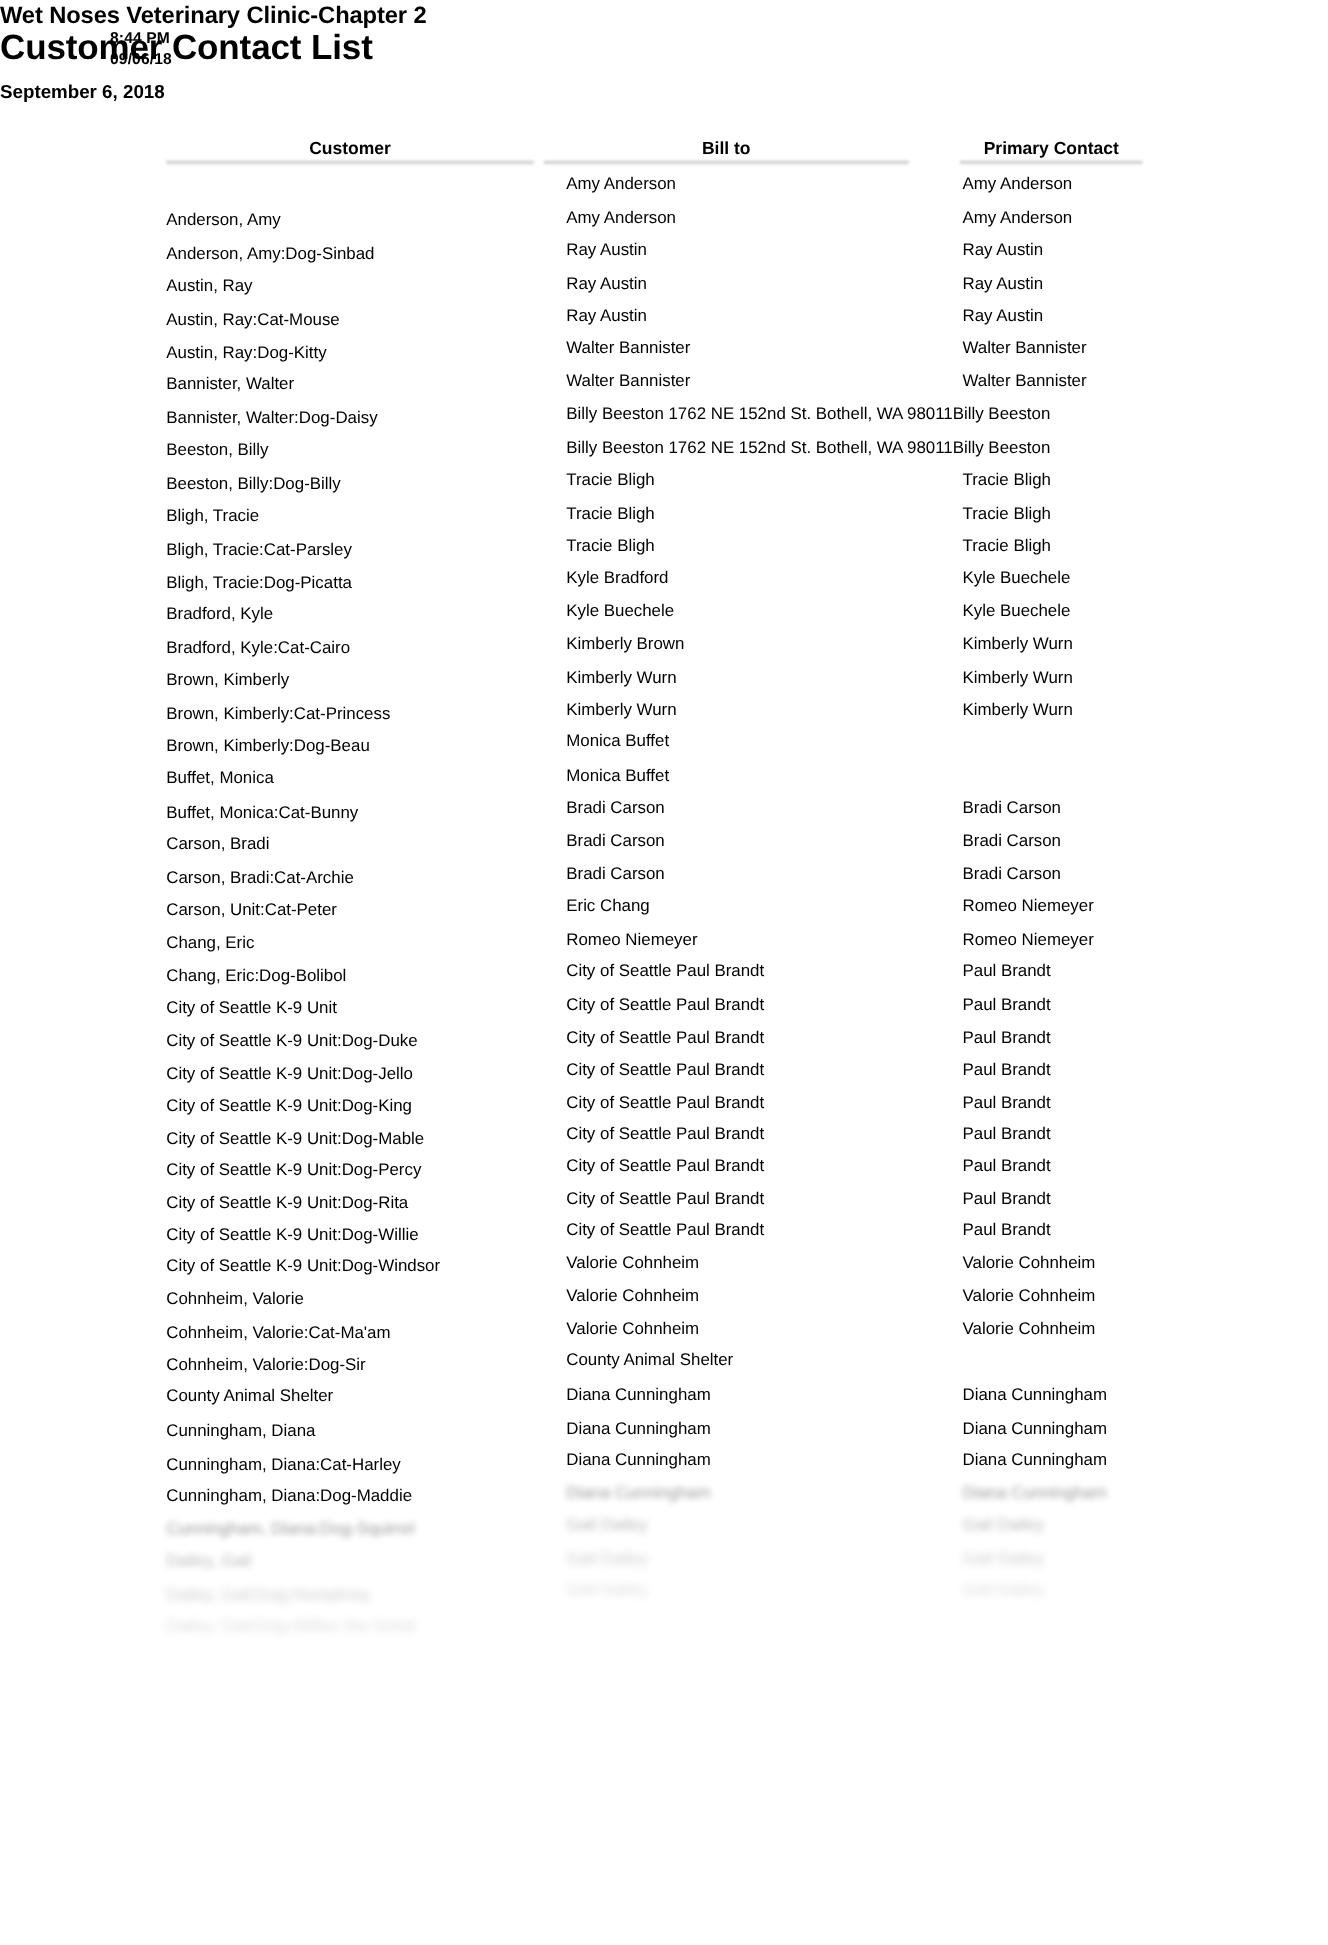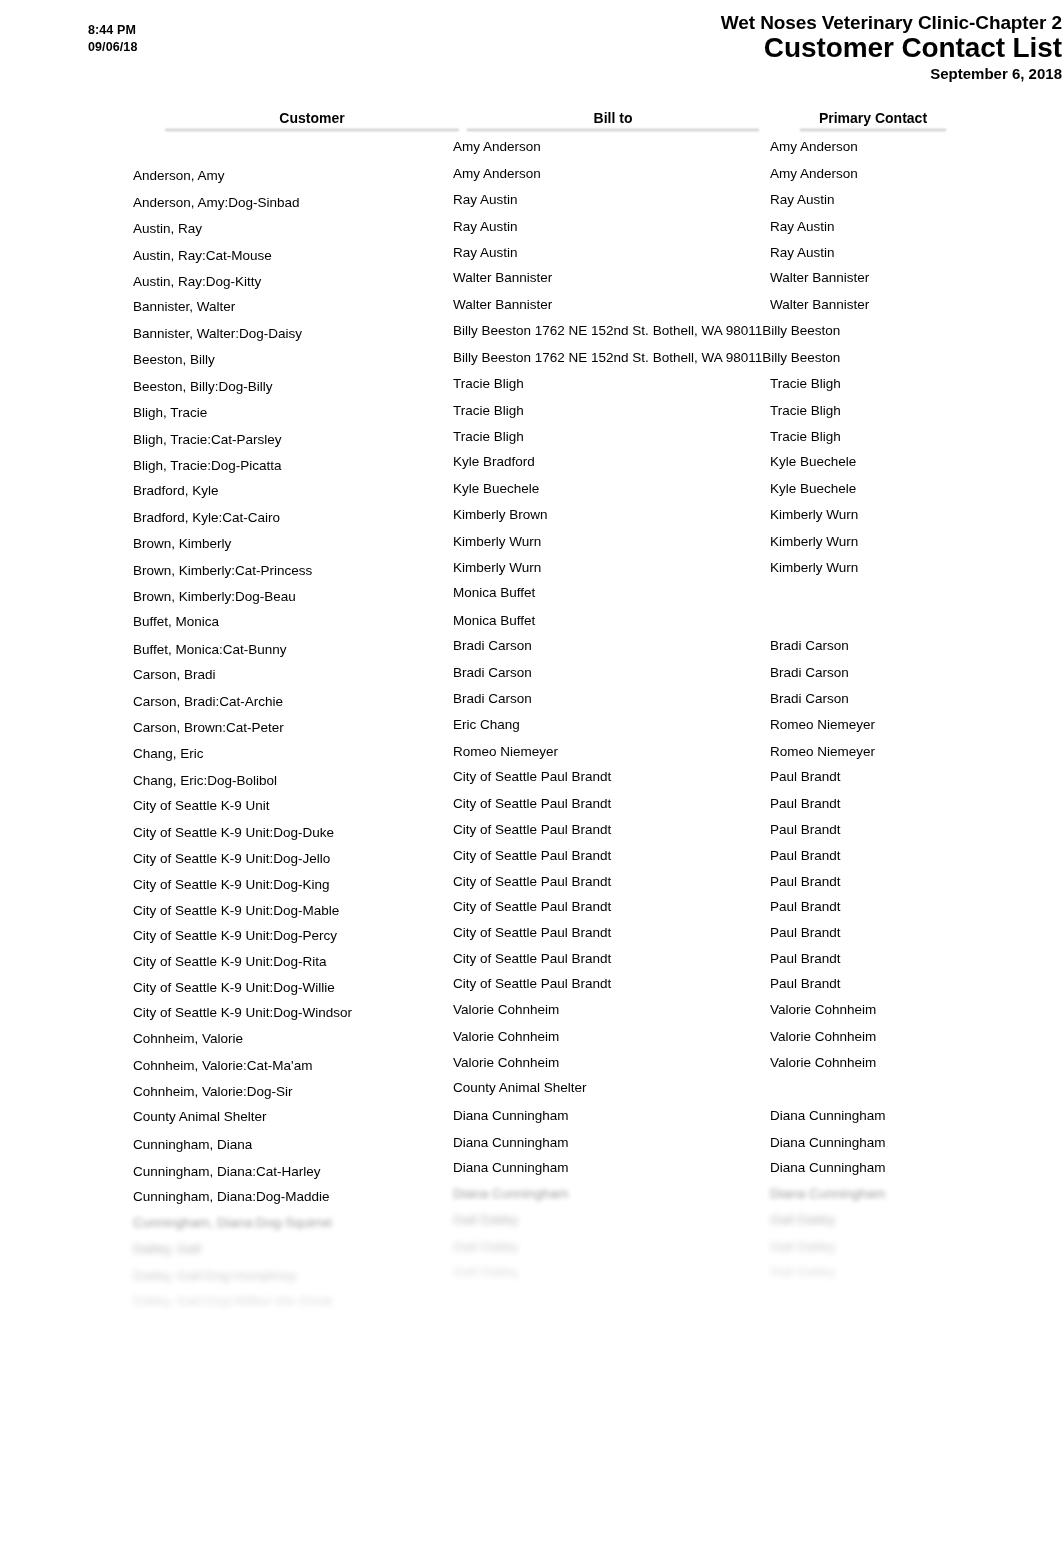--- a/index.html
+++ b/index.html
@@ -26,40 +26,40 @@
     left: 88px;
     top: 22px;
     font-size: 12.5px;
     font-weight: bold;
     line-height: 17px;
     letter-spacing: 0.1px;
   }
   .stamp div { white-space: nowrap; }
 
   .titles {
-    text-align: right;
-    padding-top: 11px;
+    text-align: left;
+    padding-top: 1px;
   }
   .title-main {
     font-size: 19px;
     font-weight: bold;
     line-height: 24px;
     letter-spacing: -0.1px;
   }
   .title-sub {
     font-size: 28px;
     font-weight: bold;
     line-height: 26px;
     letter-spacing: -0.1px;
   }
   .title-date {
     font-size: 15px;
     font-weight: bold;
     line-height: 24px;
-    margin-top: 1px;
+    margin-top: 11px;
   }
 
   
   .report {
     position: relative;
     margin-top: 16px;
   }
   .row {
     position: relative;
     height: 25.7px;
@@ -73,21 +73,20 @@
   }
   .col-customer { left: 133px; margin-top: 29px; }
   .col-billto   { left: 453px; }
   .col-contact  { left: 770px; }
 
   
   .header-row {
     position: relative;
     height: 26px;
     margin-bottom: 3px;
-    margin-left: 32px;
   }
   .hcell {
     position: absolute;
     top: 0;
     font-size: 14px;
     font-weight: bold;
     line-height: 20px;
     text-align: center;
     white-space: nowrap;
   }
@@ -255,21 +254,21 @@
           <div class="cell col-customer">Carson, Bradi</div>
           <div class="cell col-billto">Bradi Carson</div>
           <div class="cell col-contact">Bradi Carson</div>
         </div>
         <div class="row">
           <div class="cell col-customer">Carson, Bradi:Cat-Archie</div>
           <div class="cell col-billto">Bradi Carson</div>
           <div class="cell col-contact">Bradi Carson</div>
         </div>
         <div class="row">
-          <div class="cell col-customer">Carson, Brown:Cat-Peter</div>
+          <div class="cell col-customer">Carson, Unit:Cat-Peter</div>
           <div class="cell col-billto">Bradi Carson</div>
           <div class="cell col-contact">Bradi Carson</div>
         </div>
         <div class="row group-start">
           <div class="cell col-customer">Chang, Eric</div>
           <div class="cell col-billto">Eric Chang</div>
           <div class="cell col-contact">Romeo Niemeyer</div>
         </div>
         <div class="row">
           <div class="cell col-customer">Chang, Eric:Dog-Bolibol</div>

